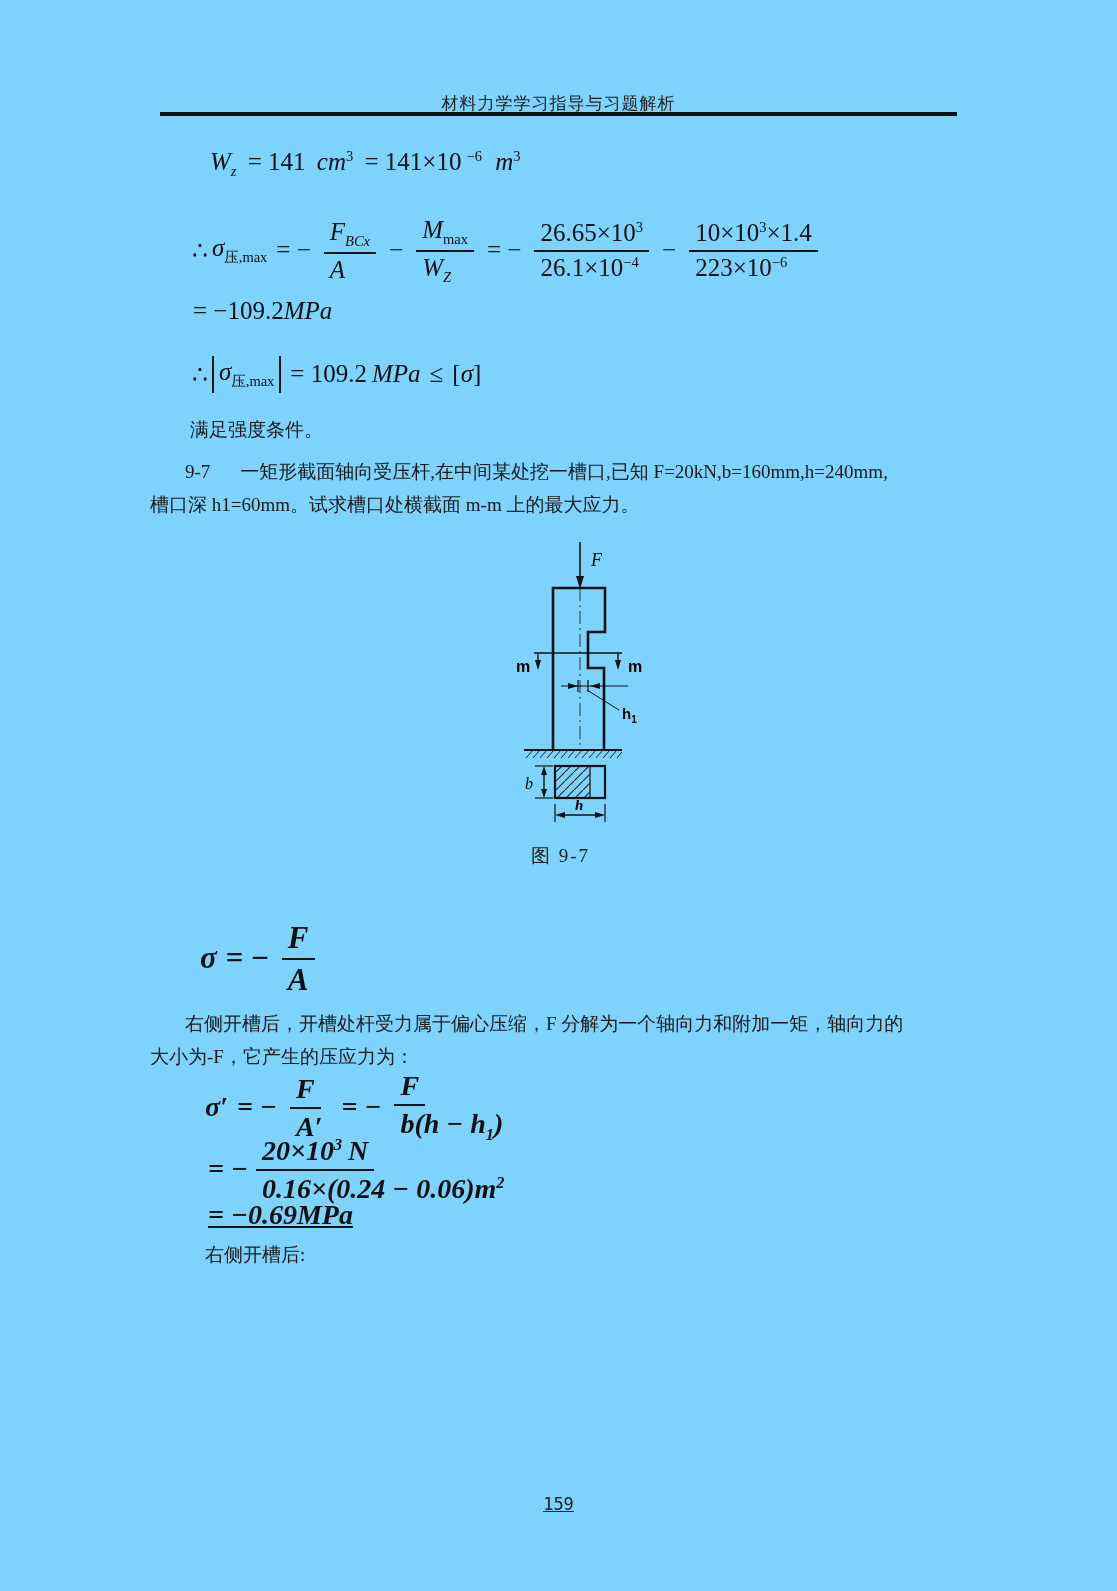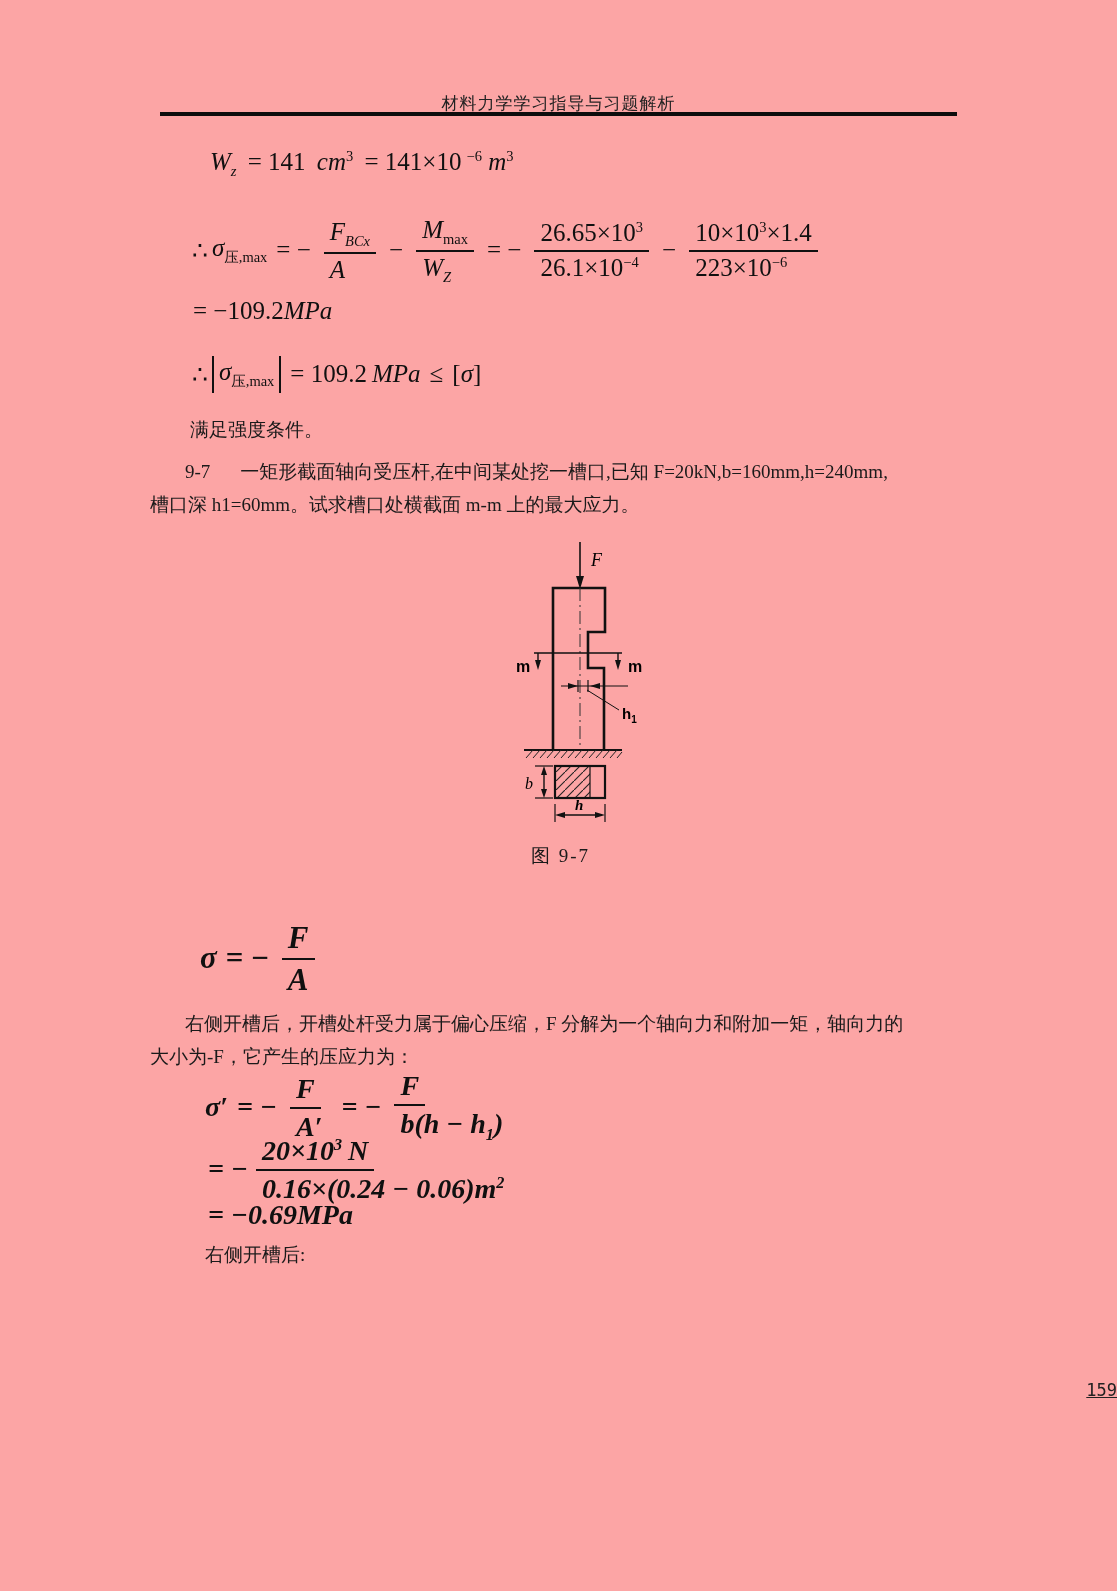--- a/index.html
+++ b/index.html
@@ -1,17 +1,17 @@
 <!DOCTYPE html>
 <html><head>
 <meta charset="utf-8">
 <style>
   html,body{margin:0;padding:0;background:#e8e8e8;}
   .page{
-    position:relative;width:1117px;height:1591px;background:#fca5a5;
+    position:relative;width:1117px;height:1591px;background:#7dd3fc;
     font-family:"Liberation Serif","DejaVu Sans",serif;color:#141414;
     margin:0 auto;overflow:hidden;
   }
   .abs{position:absolute;}
   .header-title{
     position:absolute;top:92px;left:0;width:100%;text-align:center;
     font-size:17px;letter-spacing:1px;color:#222;
   }
   .header-rule{
     position:absolute;top:112px;left:160px;width:797px;height:4px;background:#0d0d0d;
@@ -34,41 +34,41 @@
   .frac .num{display:block;border-bottom:2px solid #101010;padding:1px 6px 2px 6px;text-align:center;}
   .frac .den{display:block;padding:2px 6px 0 6px;text-align:center;}
   sub{font-size:0.58em;}
   sup{font-size:0.58em;}
   .absbar{
     display:inline-flex;align-items:center;
     border-left:2px solid #101010;border-right:2px solid #101010;
     padding:2px 5px;margin:0 4px;
   }
   .pagenum{
-    position:absolute;top:1380px;left:0;width:100%;text-align:right;
+    position:absolute;top:1494px;left:0;width:100%;text-align:center;
     font-size:17px;font-family:"DejaVu Sans Mono","Liberation Mono",monospace;color:#222;text-decoration:underline;
   }
   .figcaption{position:absolute;left:531px;top:843px;font-size:19px;color:#1a1a1a;letter-spacing:2px;}
   svg text{font-family:"Liberation Serif",serif;}
   .sansbold{font-family:"Liberation Sans",sans-serif;font-weight:bold;}
 </style>
 </head>
 <body>
 
 <div class="page">
 
   <div class="header-title">材料力学学习指导与习题解析</div>
   <div class="header-rule"></div>
 
   <div class="eq" style="left:210px;top:148px;">
     <span class="vr"><span class="it">W</span><sub class="it">z</sub></span>
     <span class="opn">= 141</span>
     <span class="vr"><span class="it">cm</span><sup>3</sup></span>
     <span class="opn">= 141×10</span><sup>−6</sup>
-    <span class="vr" style=""><span class="it">m</span><sup>3</sup></span>
+    <span class="vr" style="margin-left:7px;"><span class="it">m</span><sup>3</sup></span>
   </div>
 
   <div class="eq eqflex" style="left:192px;top:204px;height:92px;">
     <span>∴</span>
     <span class="vr" style="margin-left:4px;"><span class="it">σ</span><sub>压,max</sub></span>
     <span class="op">= −</span>
     <span class="frac">
       <span class="num"><span class="it">F</span><sub class="it">BCx</sub></span>
       <span class="den it">A</span>
     </span>
@@ -209,21 +209,21 @@
   </div>
 
   <div class="eq eqflex bold it" style="left:208px;top:1138px;height:62px;font-size:28px;">
     <span>= −</span>
     <span class="frac" style="margin-left:8px;">
       <span class="num"><span>20×10</span><sup>3</sup><span style="margin-left:6px;">N</span></span>
       <span class="den"><span>0.16×(0.24 − 0.06)</span><span>m</span><sup>2</sup></span>
     </span>
   </div>
 
-  <div class="eq bold it" style="left:208px;top:1199px;font-size:28px;">
+  <div class="eq bold it" style="left:208px;top:1199px;font-size:28px;text-decoration:underline;">
     <span>= −0.69</span><span>MPa</span>
   </div>
 
   <div class="text" style="left:205px;top:1243px;">右侧开槽后:</div>
 
   <div class="pagenum">159</div>
 
 </div>
 
 </body></html>

